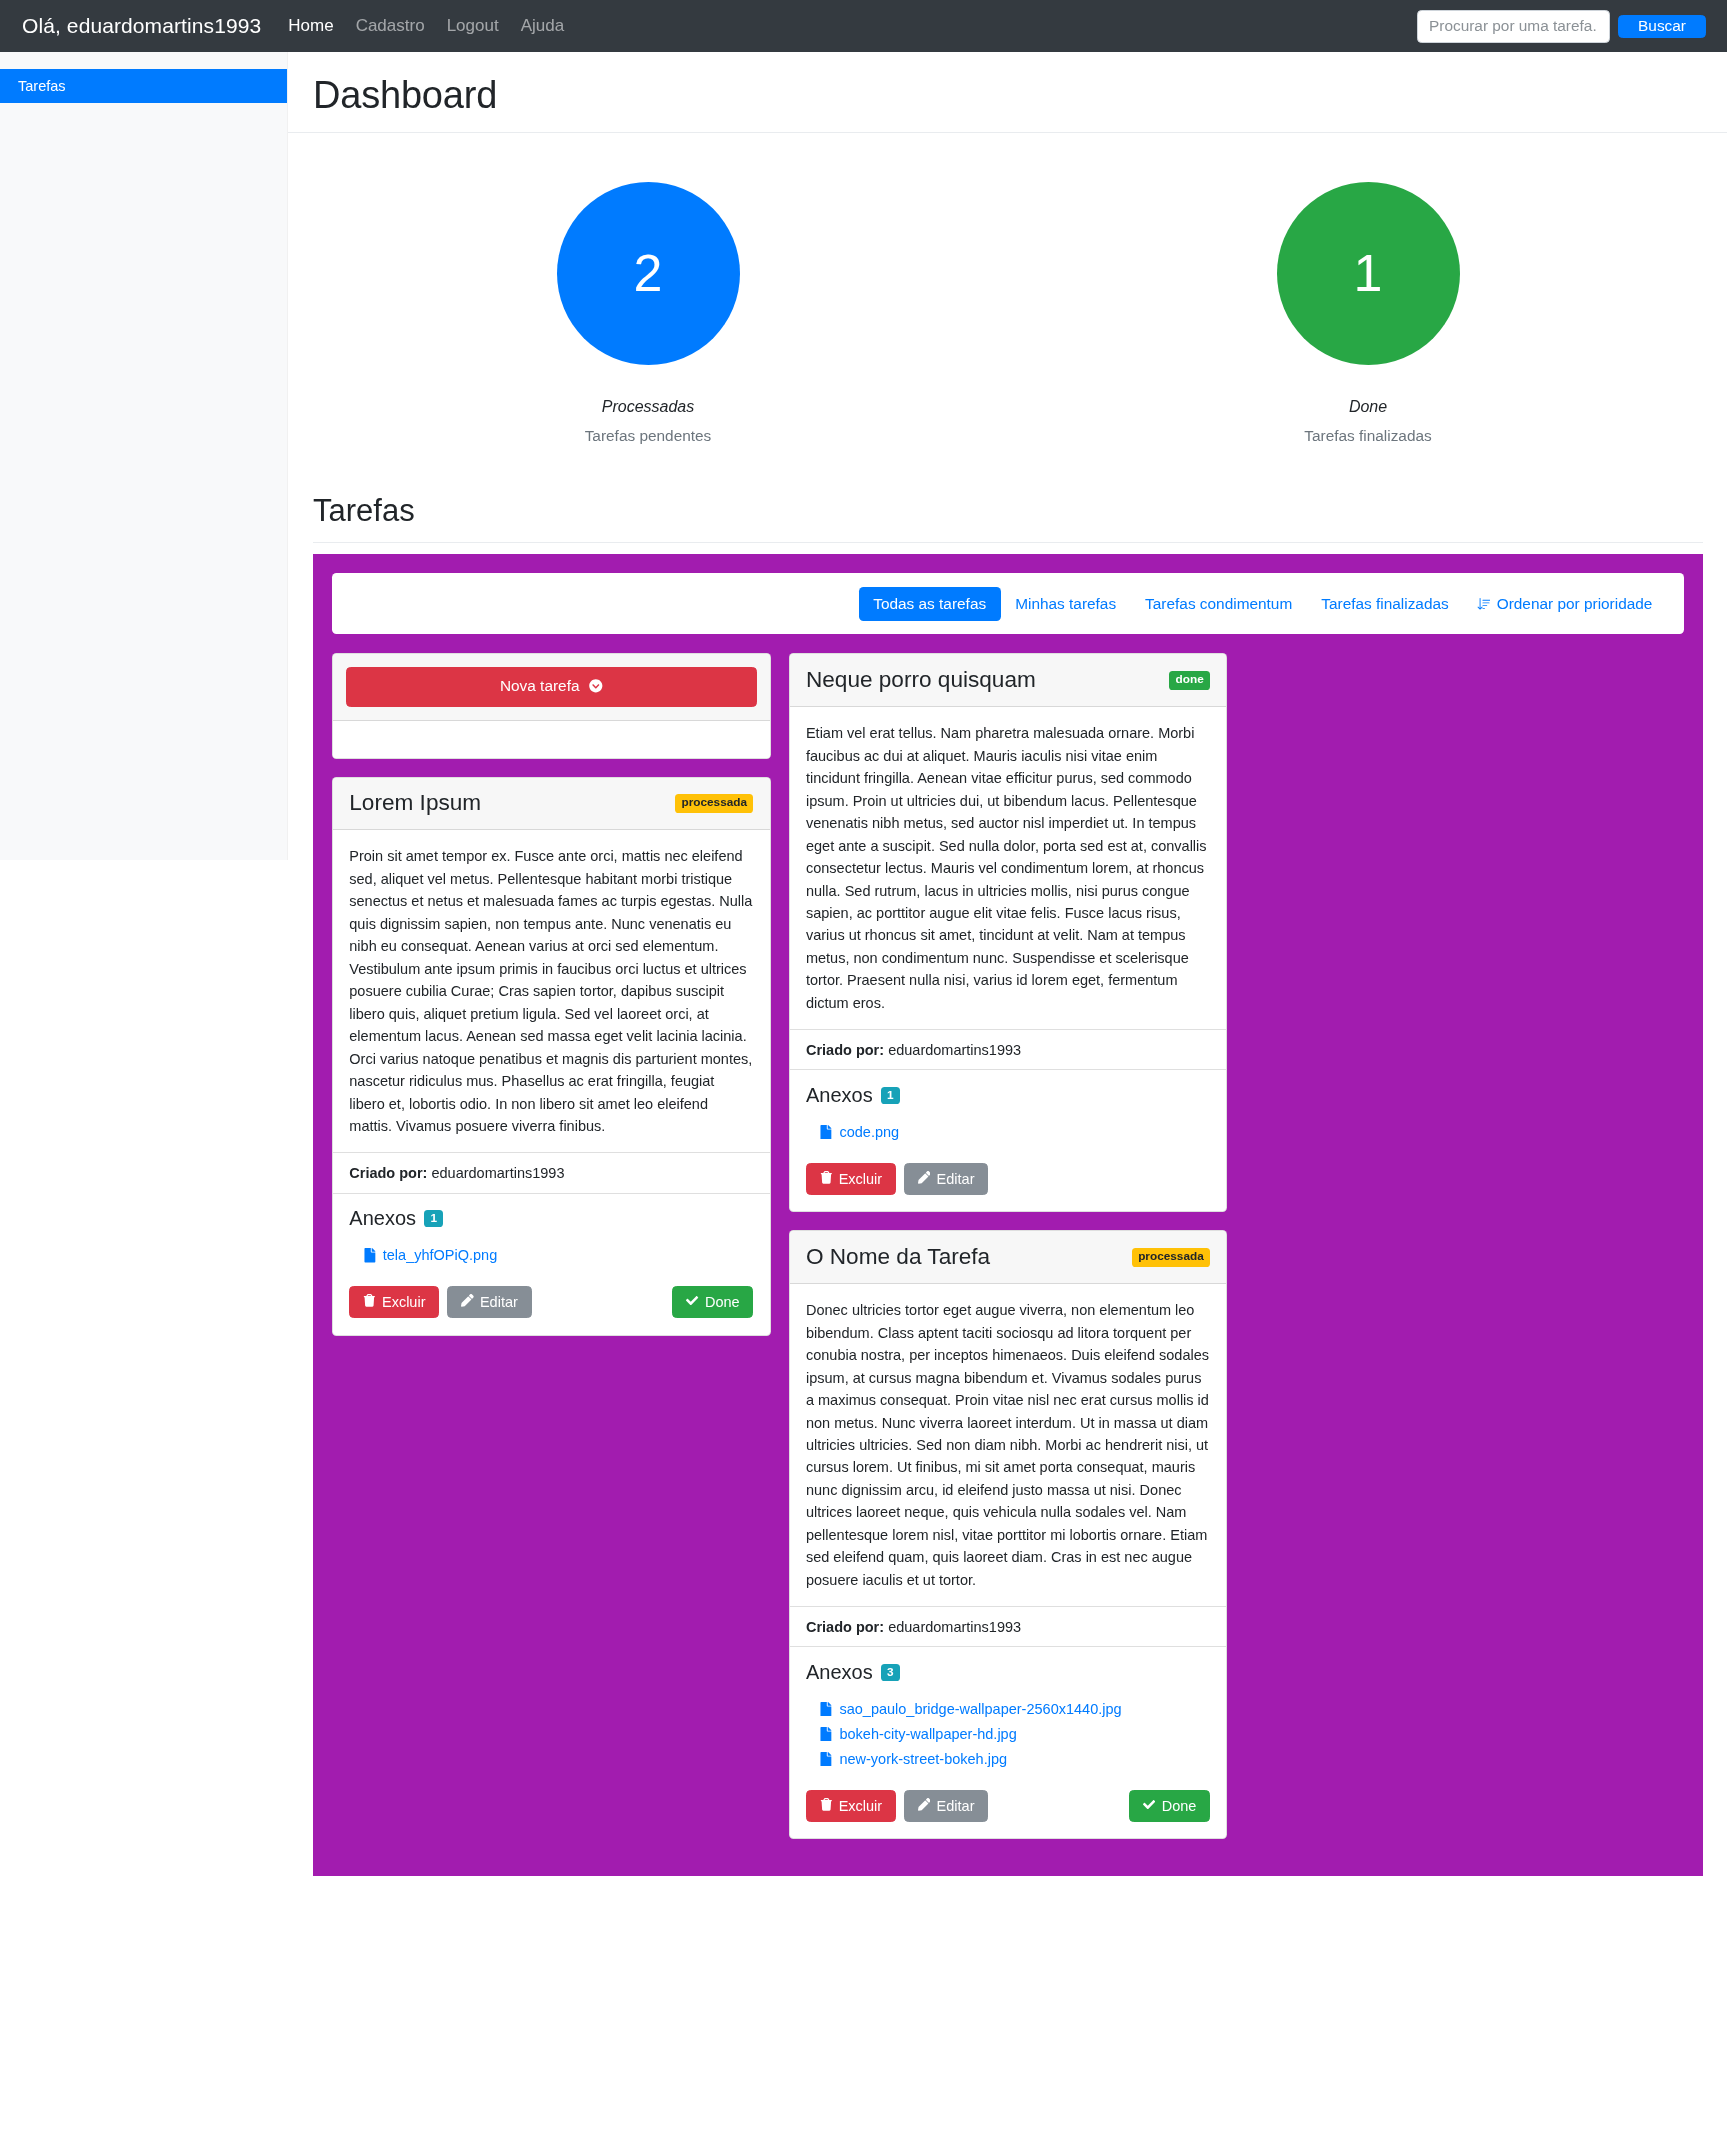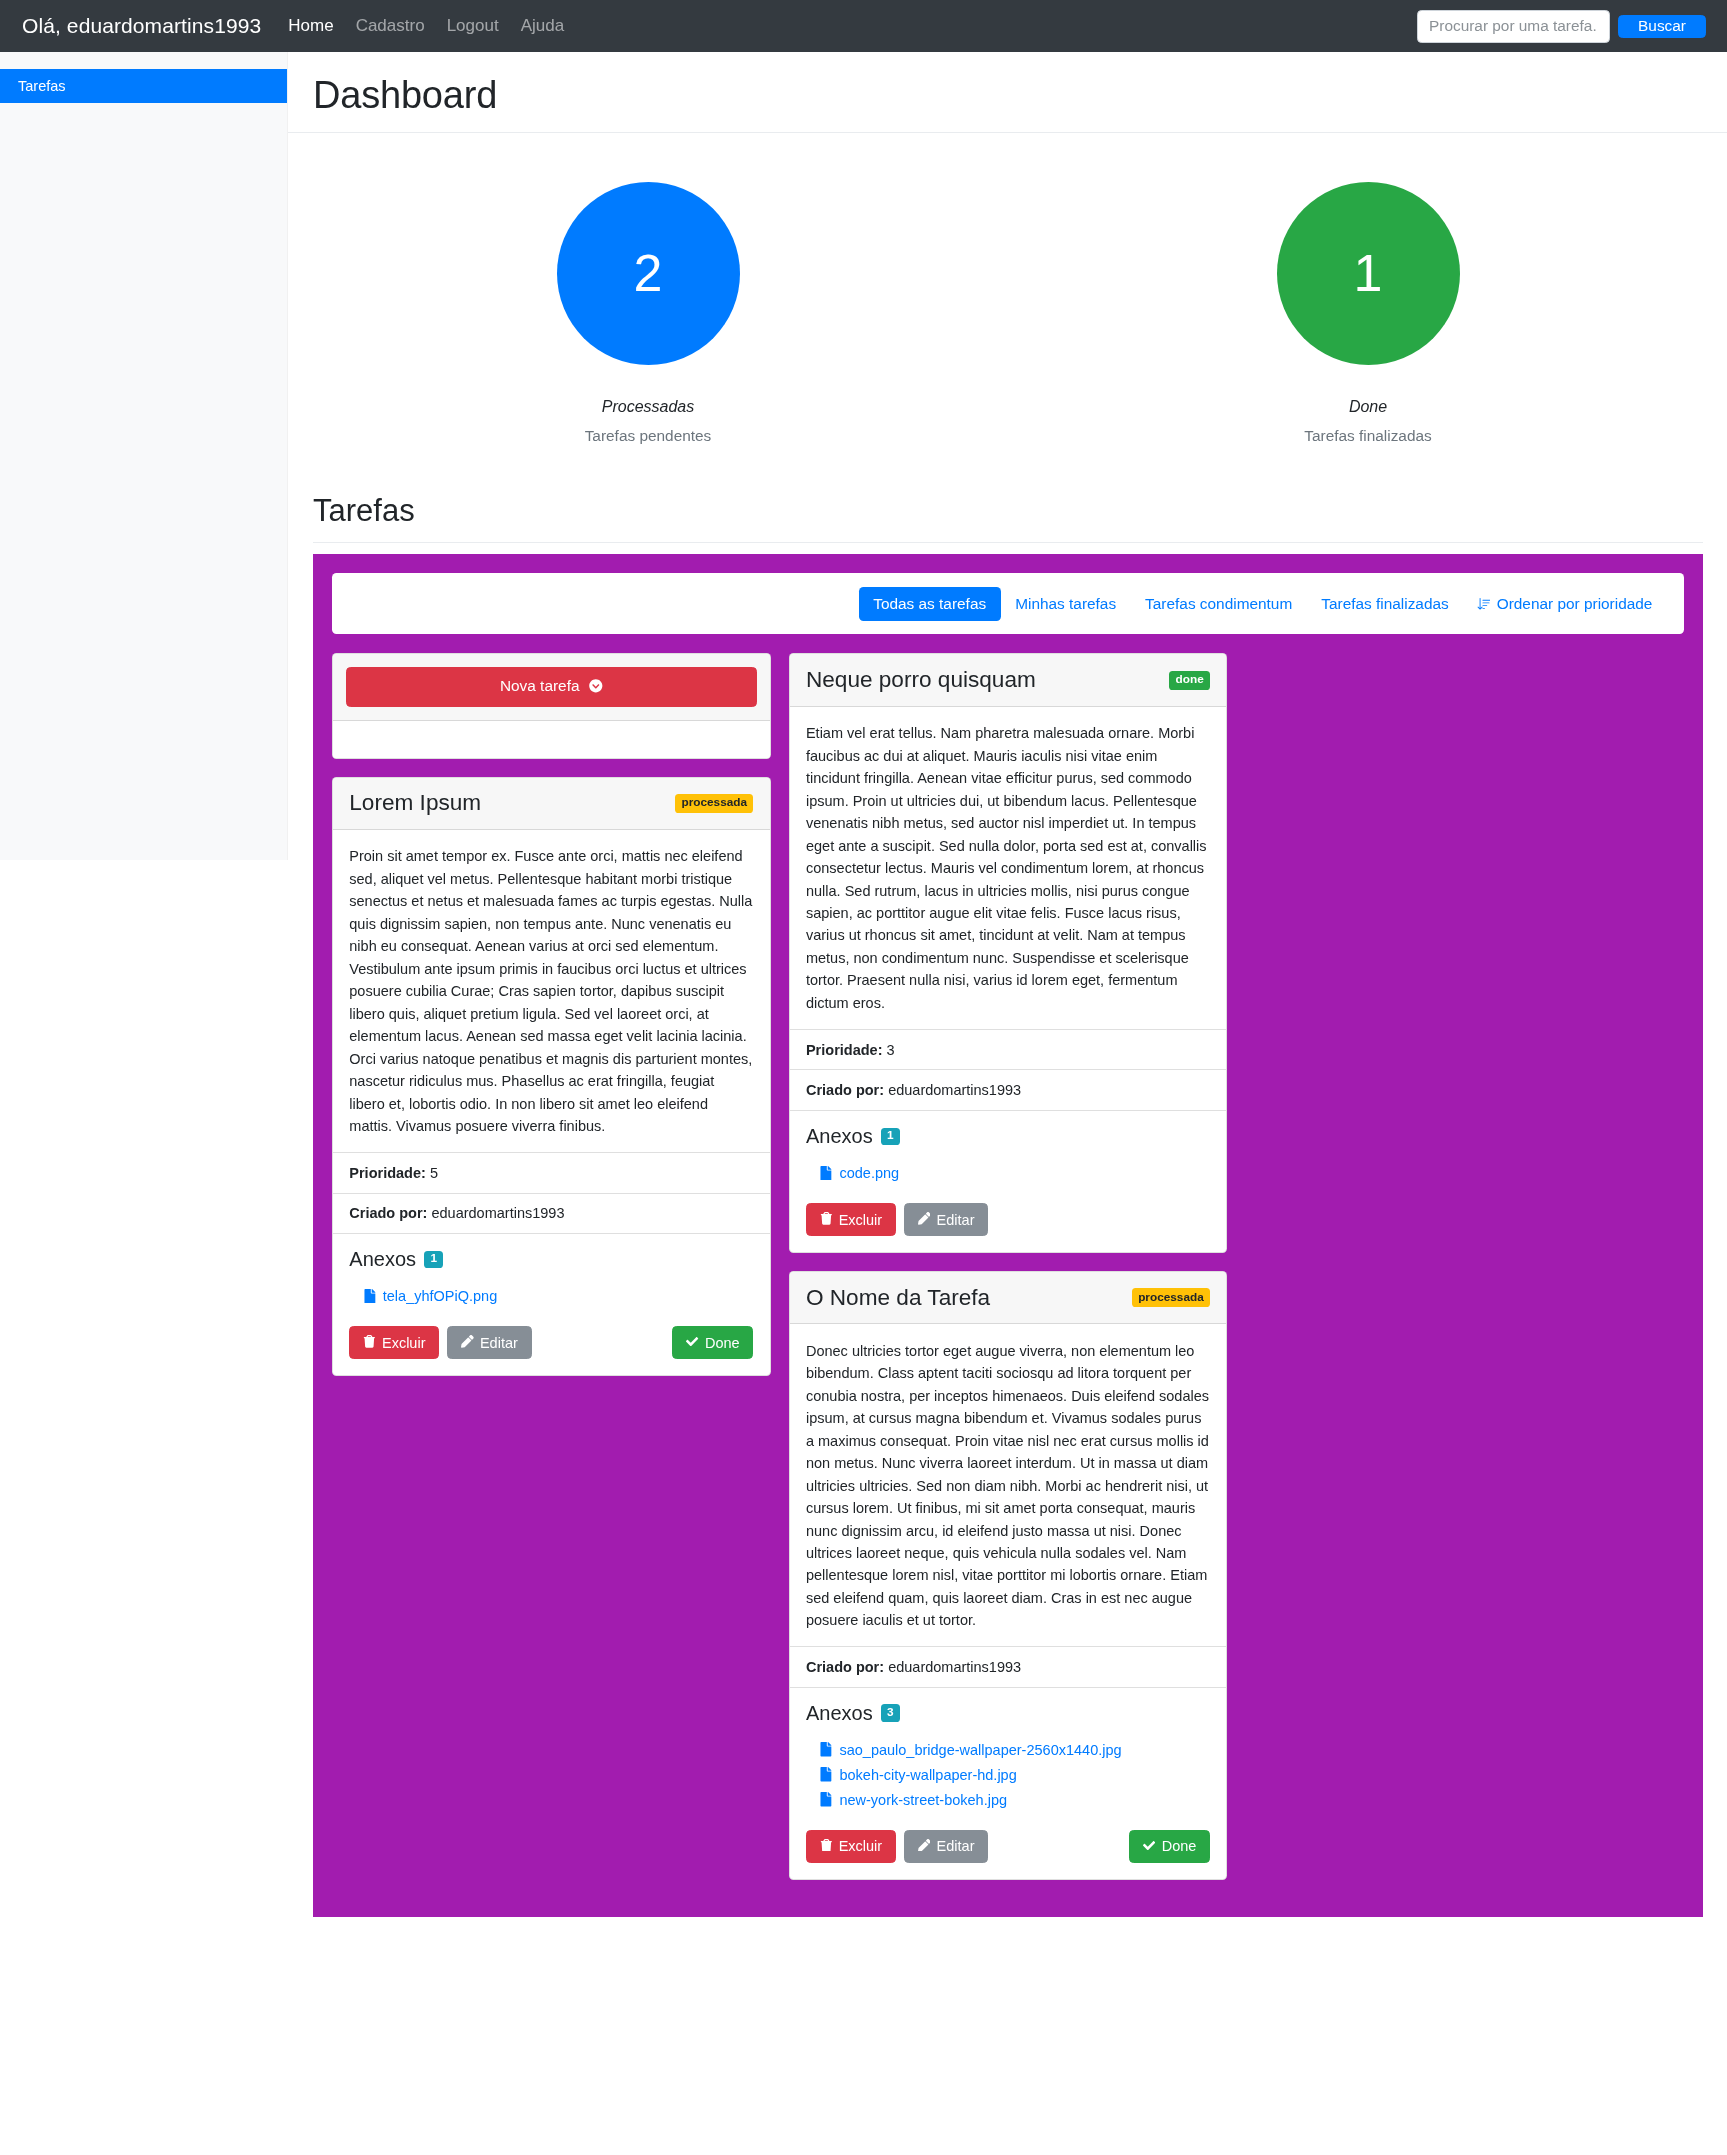--- a/index.html
+++ b/index.html
@@ -390,24 +390,20 @@
 
           
           <div class="col-item">
             <div class="card">
               <div class="card-header">
                 <span class="card-title">Lorem Ipsum</span>
                 <span class="badge badge-processada">processada</span>
               </div>
               <div class="card-text">Proin sit amet tempor ex. Fusce ante orci, mattis nec eleifend sed, aliquet vel metus. Pellentesque habitant morbi tristique senectus et netus et malesuada fames ac turpis egestas. Nulla quis dignissim sapien, non tempus ante. Nunc venenatis eu nibh eu consequat. Aenean varius at orci sed elementum. Vestibulum ante ipsum primis in faucibus orci luctus et ultrices posuere cubilia Curae; Cras sapien tortor, dapibus suscipit libero quis, aliquet pretium ligula. Sed vel laoreet orci, at elementum lacus. Aenean sed massa eget velit lacinia lacinia. Orci varius natoque penatibus et magnis dis parturient montes, nascetur ridiculus mus. Phasellus ac erat fringilla, feugiat libero et, lobortis odio. In non libero sit amet leo eleifend mattis. Vivamus posuere viverra finibus.</div>
               <div class="card-meta">
-                <b>Prioridade:</b>
-                <span>5</span>
-              </div>
-              <div class="card-meta">
                 <b>Criado por:</b>
                 <span>eduardomartins1993</span>
               </div>
               <div class="card-anexos">
                 <div class="anexos-title">
                   <span>Anexos</span>
                   <span class="badge-count">1</span>
                 </div>
                 <div class="anexo-row">
                   <span class="file-icon">
@@ -443,24 +439,20 @@
 
           
           <div class="col-item">
             <div class="card">
               <div class="card-header">
                 <span class="card-title">Neque porro quisquam</span>
                 <span class="badge badge-done">done</span>
               </div>
               <div class="card-text">Etiam vel erat tellus. Nam pharetra malesuada ornare. Morbi faucibus ac dui at aliquet. Mauris iaculis nisi vitae enim tincidunt fringilla. Aenean vitae efficitur purus, sed commodo ipsum. Proin ut ultricies dui, ut bibendum lacus. Pellentesque venenatis nibh metus, sed auctor nisl imperdiet ut. In tempus eget ante a suscipit. Sed nulla dolor, porta sed est at, convallis consectetur lectus. Mauris vel condimentum lorem, at rhoncus nulla. Sed rutrum, lacus in ultricies mollis, nisi purus congue sapien, ac porttitor augue elit vitae felis. Fusce lacus risus, varius ut rhoncus sit amet, tincidunt at velit. Nam at tempus metus, non condimentum nunc. Suspendisse et scelerisque tortor. Praesent nulla nisi, varius id lorem eget, fermentum dictum eros.</div>
               <div class="card-meta">
-                <b>Prioridade:</b>
-                <span>3</span>
-              </div>
-              <div class="card-meta">
                 <b>Criado por:</b>
                 <span>eduardomartins1993</span>
               </div>
               <div class="card-anexos">
                 <div class="anexos-title">
                   <span>Anexos</span>
                   <span class="badge-count">1</span>
                 </div>
                 <div class="anexo-row">
                   <span class="file-icon">

